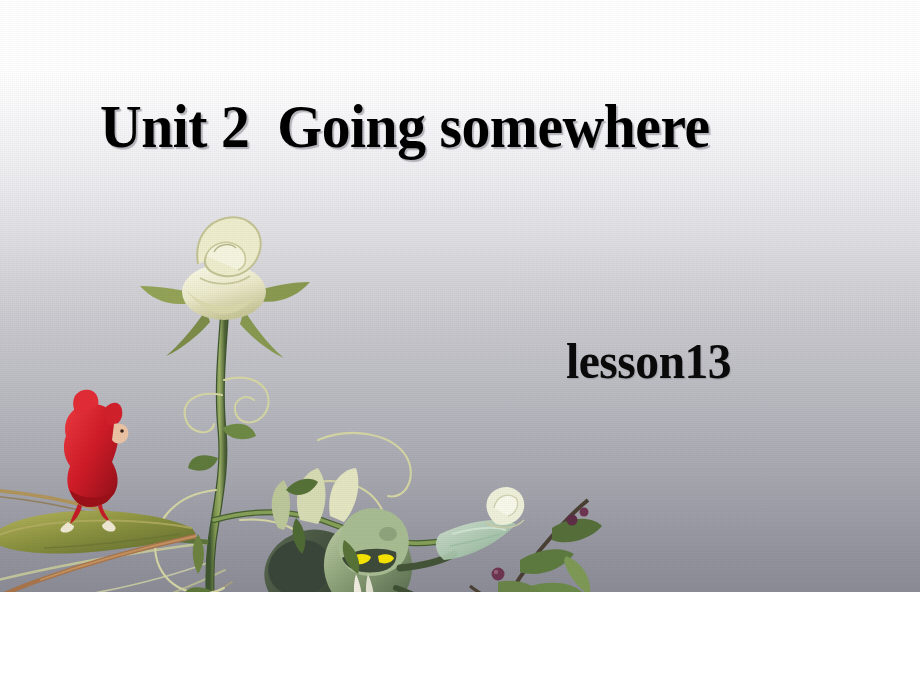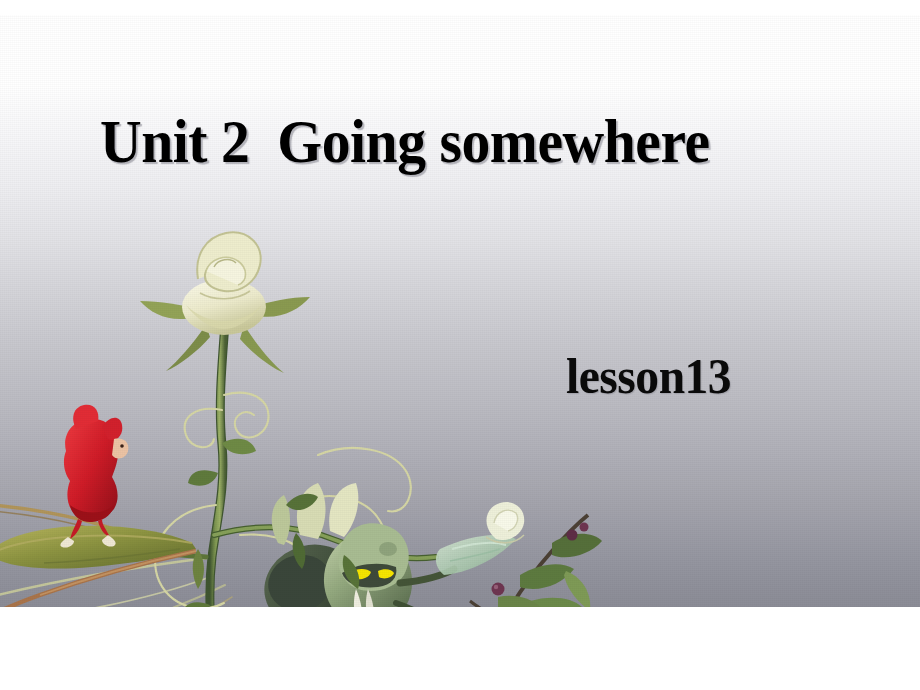--- a/index.html
+++ b/index.html
@@ -19,21 +19,20 @@
         #f7f7f9 20%,
         #eeeef1 29%,
         #e2e2e6 38%,
         #d4d4d9 47%,
         #c7c7cd 56%,
         #bcbcc3 65%,
         #b0b0b8 74%,
         #a3a3ac 83%,
         #9596a0 92%,
         #8b8c96 100%);
-    margin-top: 15px;
   }
 
   
   #grain {
     position: absolute;
     inset: 0;
     pointer-events: none;
     opacity: .16;
     background-image:
       repeating-linear-gradient(0deg, rgba(0,0,0,.10) 0 1px, rgba(255,255,255,.10) 1px 2px),

